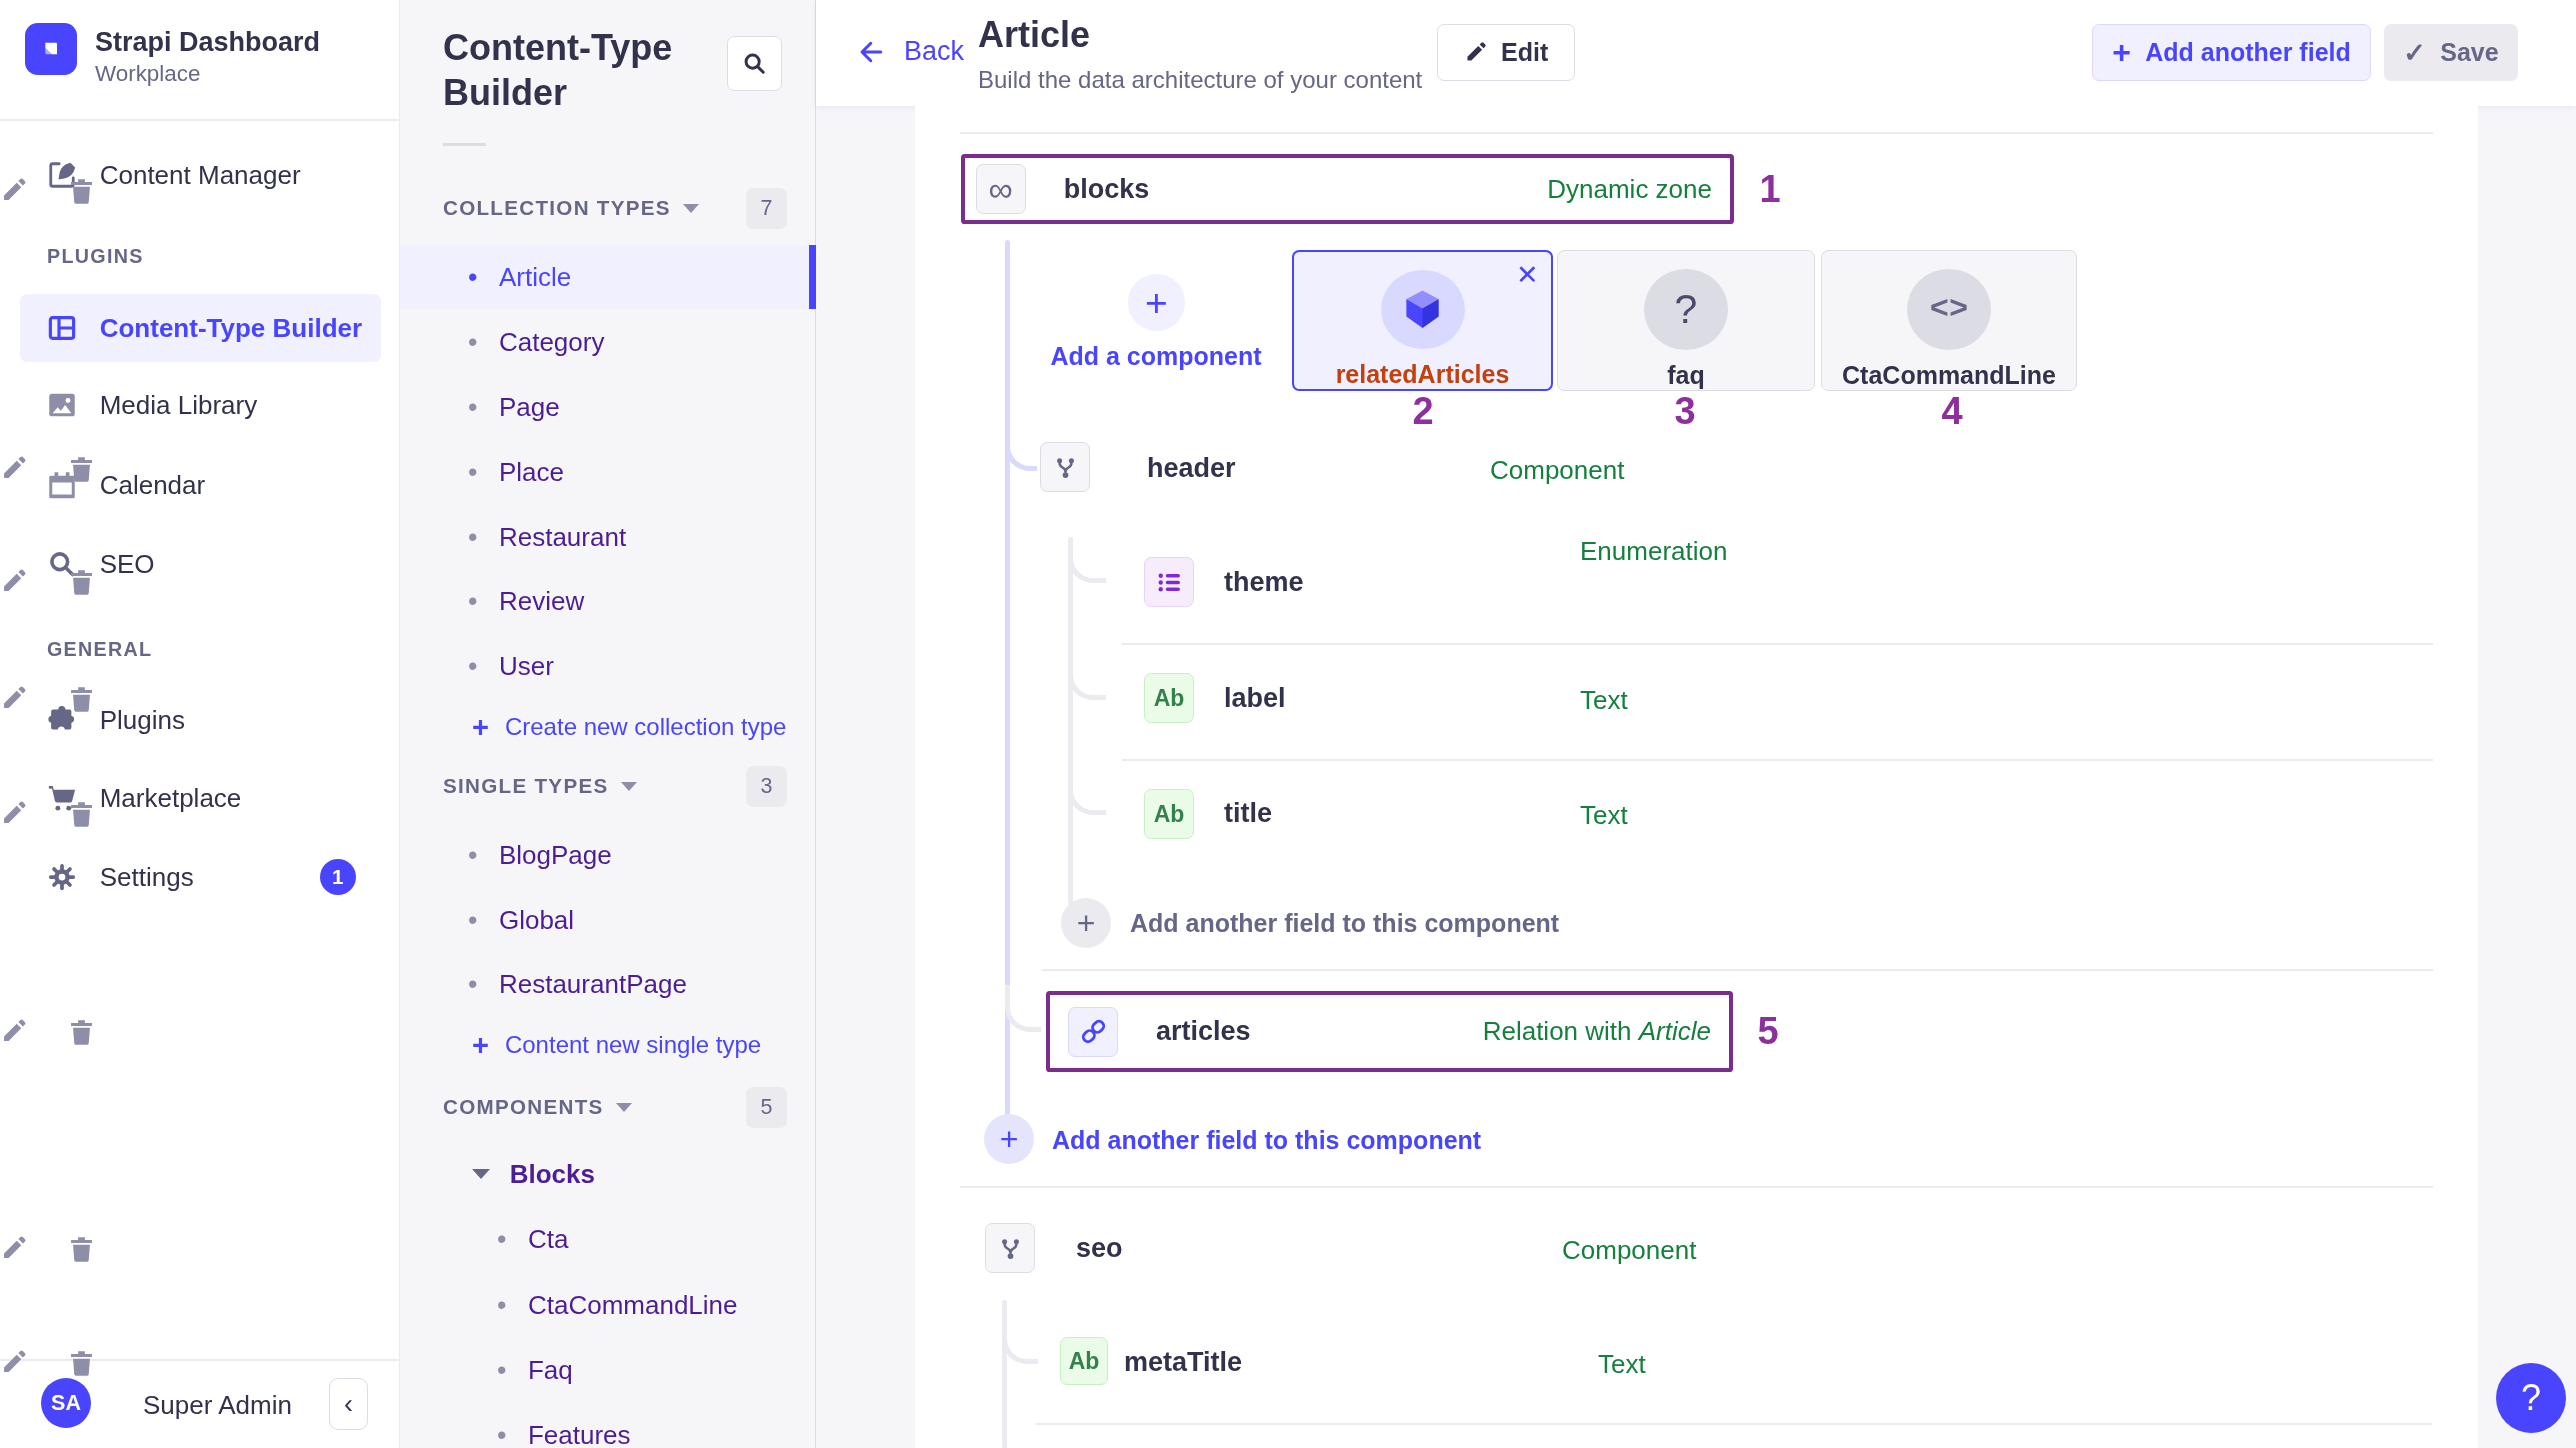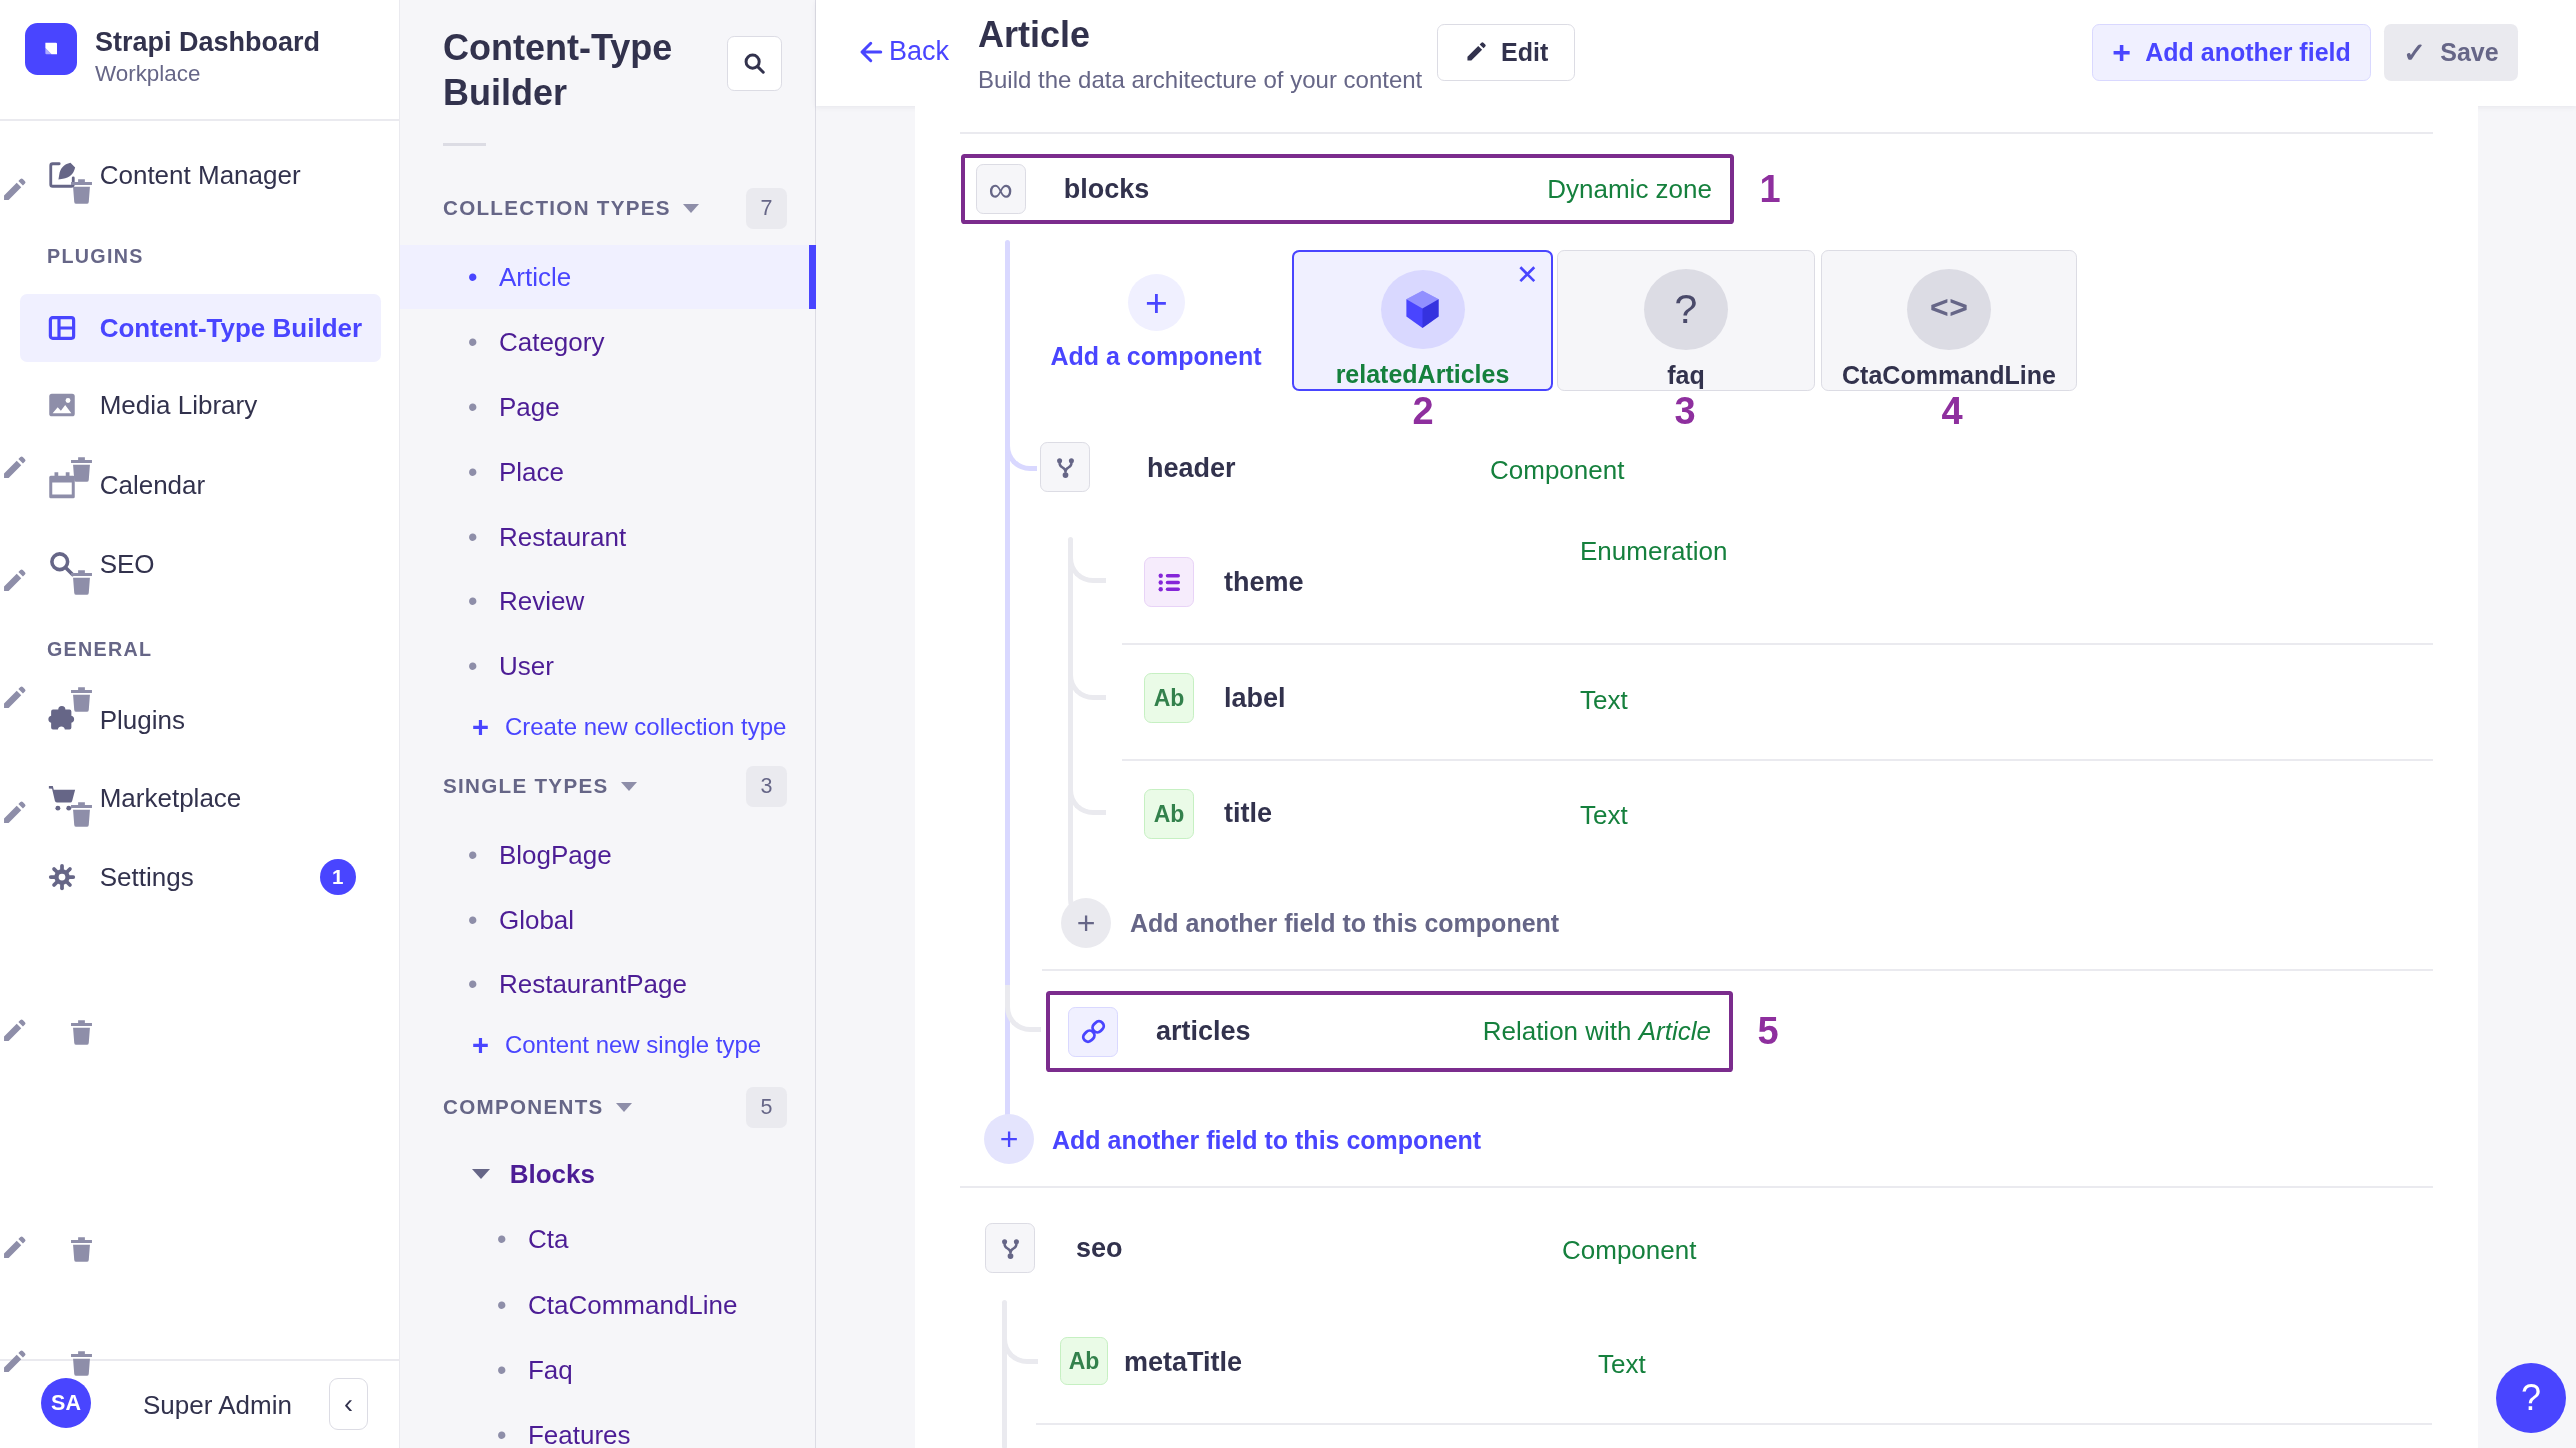--- a/index.html
+++ b/index.html
@@ -33,21 +33,21 @@
   .itm{font-size:26px;color:#4c1d95;}
   .srow.active2{background:#f0f0ff;}
   .srow.active2::after{content:"";position:absolute;right:0;width:7.2px;height:64px;background:#4945ff;}
   .srow.active2 .blt,.srow.active2 .itm{color:#4945ff;}
   .create-link{display:flex;align-items:center;gap:16px;margin-left:72px;color:#4945ff;font-size:24px;}
   .plus-g{font-size:29px;font-weight:bold;}
   .grp .blt2{width:0;height:0;border-left:9px solid transparent;border-right:9px solid transparent;border-top:10.7px solid #666687;margin:0 19.7px 0 72px;}
   .blt3{color:#8e8ea9;font-size:27px;margin:0 21.5px 0 97px;}
   
   #main-header{left:816px;top:0;width:1760px;height:106px;background:#fff;box-shadow:0 1.8px 5.4px rgba(33,33,82,.08);}
-  .back-wrap{left:41px;top:36px;display:flex;align-items:center;gap:2px;color:#4945ff;font-size:27px;}
+  .back-wrap{left:41px;top:36px;display:flex;align-items:center;gap:17px;color:#4945ff;font-size:27px;}
   .pg-title{left:162px;top:14.3px;font-size:36px;font-weight:bold;color:#32324d;}
   .pg-sub{left:162px;top:66px;font-size:24px;color:#666687;}
   .btn{border-radius:7.2px;display:flex;align-items:center;justify-content:center;gap:14.3px;font-size:25px;font-weight:bold;box-sizing:border-box;}
   .btn-edit{left:621px;top:24px;width:138px;height:57px;background:#fff;border:1.8px solid #dcdce4;color:#32324d;}
   .btn-addfield{left:1276px;top:24px;width:279px;height:57px;background:#f0f0ff;border:1.8px solid #d9d8ff;color:#4945ff;}
   .btn-save{left:1568px;top:24px;width:134px;height:57px;background:#eaeaef;color:#666687;}
   
   #main-card{left:915px;top:106px;width:1563px;height:1343px;background:#fff;}
   .hair{position:absolute;height:1.8px;background:#eaeaef;}
   .pbox{position:absolute;border:4.5px solid #7b2c8d;border-radius:3.6px;background:#fff;box-sizing:border-box;display:flex;align-items:center;}
@@ -338,21 +338,21 @@
 
 <div class="card sel" style="left:1292px;width:261px;">
   <span class="close-x">✕</span>
   <span class="ccircle p">
     <svg width="43" height="43" viewBox="0 0 16 16">
       <path fill="#4945ff" d="M8 1l6 3.2v6.4L8 14.9 2 10.6V4.2z"></path>
       <path fill="#ffffff" opacity=".4" d="M8 1l6 3.2L8 7.6 2 4.2z"></path>
       <path fill="#1d1ab8" opacity=".45" d="M8 7.6v7.3l6-4.3V4.2z"></path>
     </svg>
   </span>
-  <span class="clabel" style="color:#15803d;">relatedArticles</span>
+  <span class="clabel" style="color:#c2410c;">relatedArticles</span>
 </div>
 <div class="card plain" style="left:1557px;width:258px;">
   <span class="ccircle g">
       <span>?</span>
     </span>
   <span class="clabel">faq</span>
 </div>
 <div class="card plain" style="left:1821px;width:256px;">
   <span class="ccircle g">
       <span class="code-glyph">&lt;&gt;</span>

